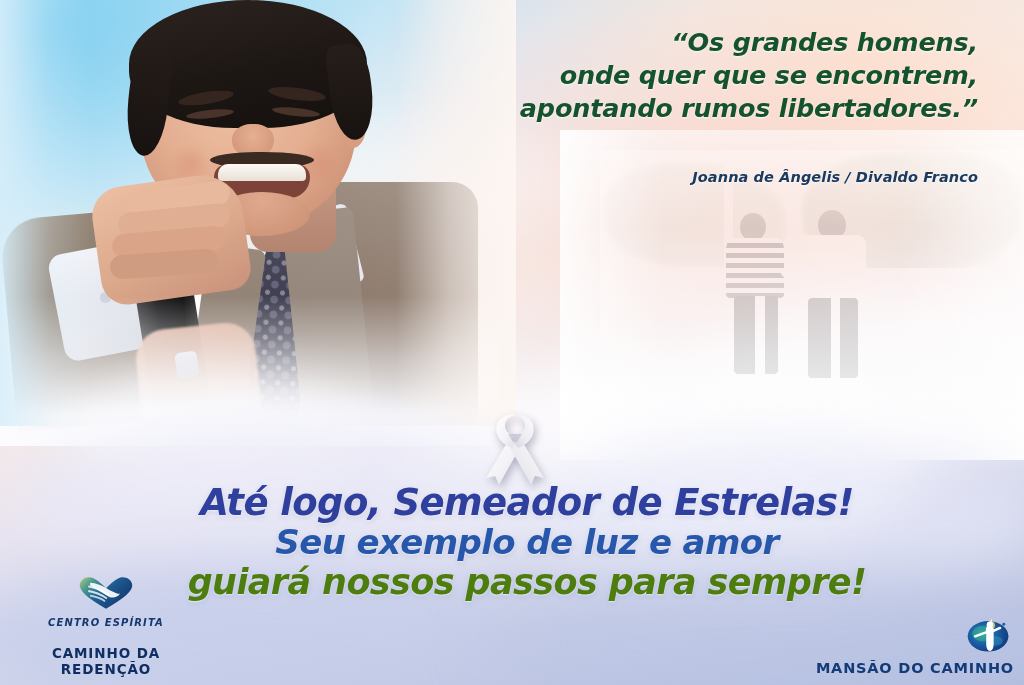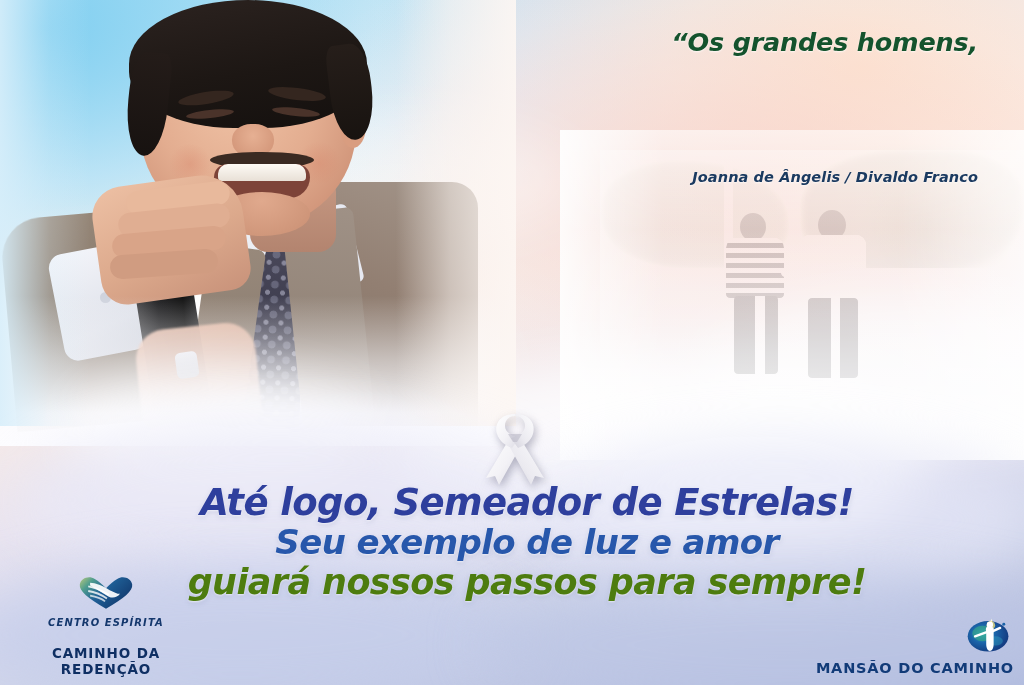--- a/index.html
+++ b/index.html
@@ -487,20 +487,22 @@
 
   <div class="cloud cl-j"></div>
   <div class="cloud cl-k"></div>
   <div class="cloud cl-e"></div>
   <div class="cloud cl-f"></div>
   <div class="cloud cl-g"></div>
   <div class="cloud cl-h"></div>
 
   <div class="quote">
     <div>“Os grandes homens,</div>
+    <div>onde quer que se encontrem,</div>
+    <div>apontando rumos libertadores.”</div>
   </div>
   <div class="quote-attrib">Joanna de Ângelis / Divaldo Franco</div>
 
   <div class="ribbon">
     <svg viewBox="0 0 74 80" width="74" height="80" aria-hidden="true">
       <defs>
         <linearGradient id="rbA" x1="0" y1="0" x2="1" y2="1">
           <stop offset="0%" stop-color="#ffffff"></stop>
           <stop offset="55%" stop-color="#f3f2f6"></stop>
           <stop offset="100%" stop-color="#dcdbe4"></stop>

